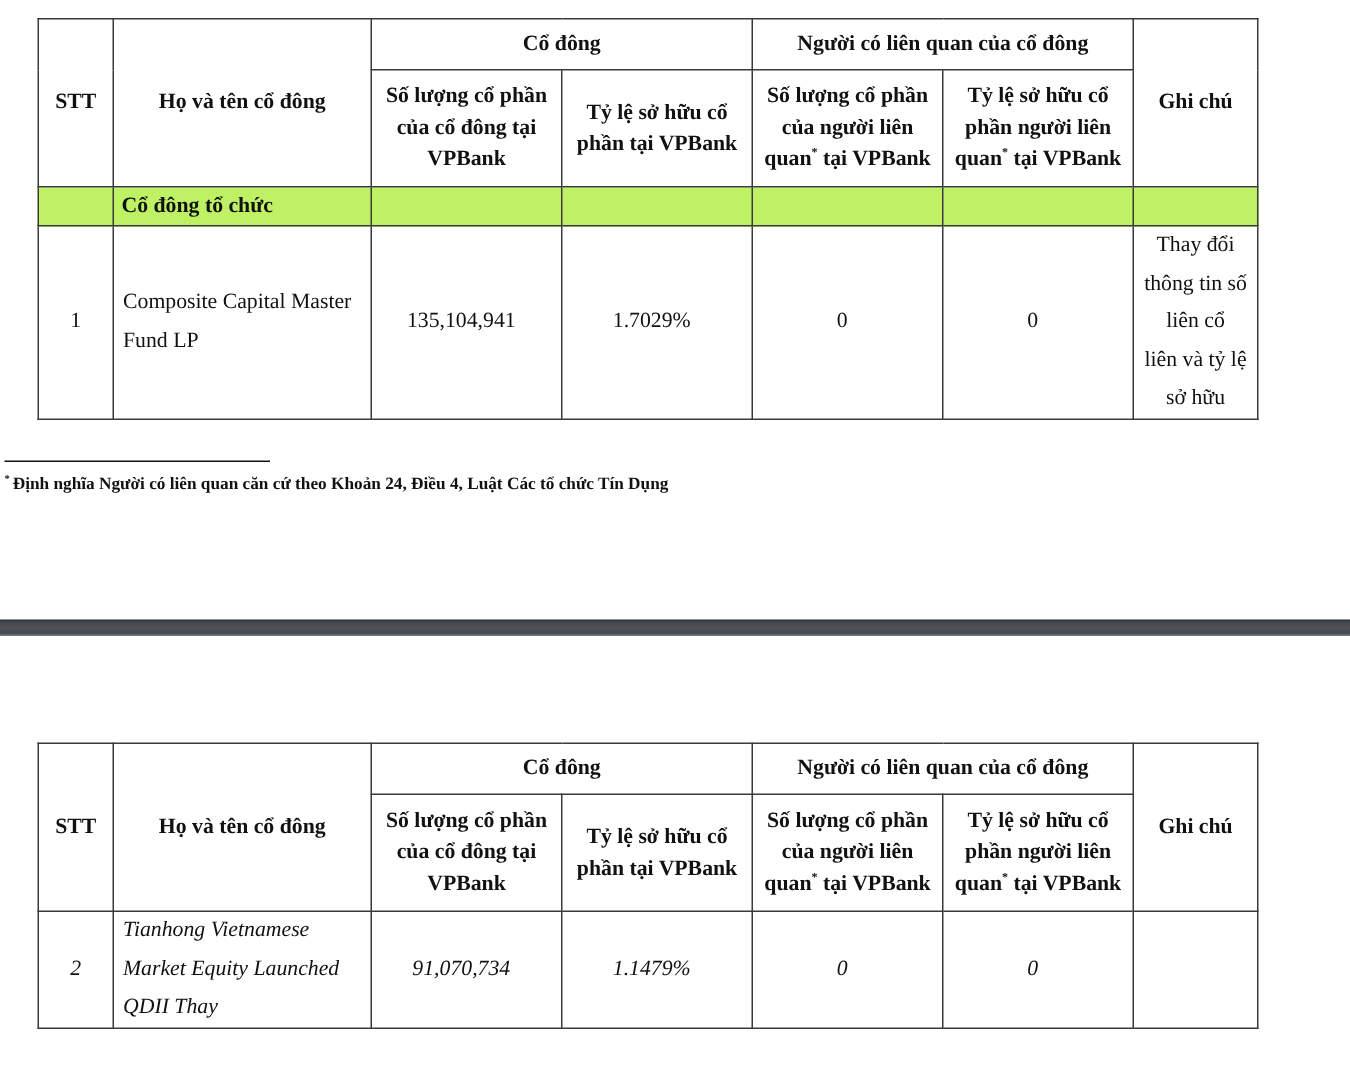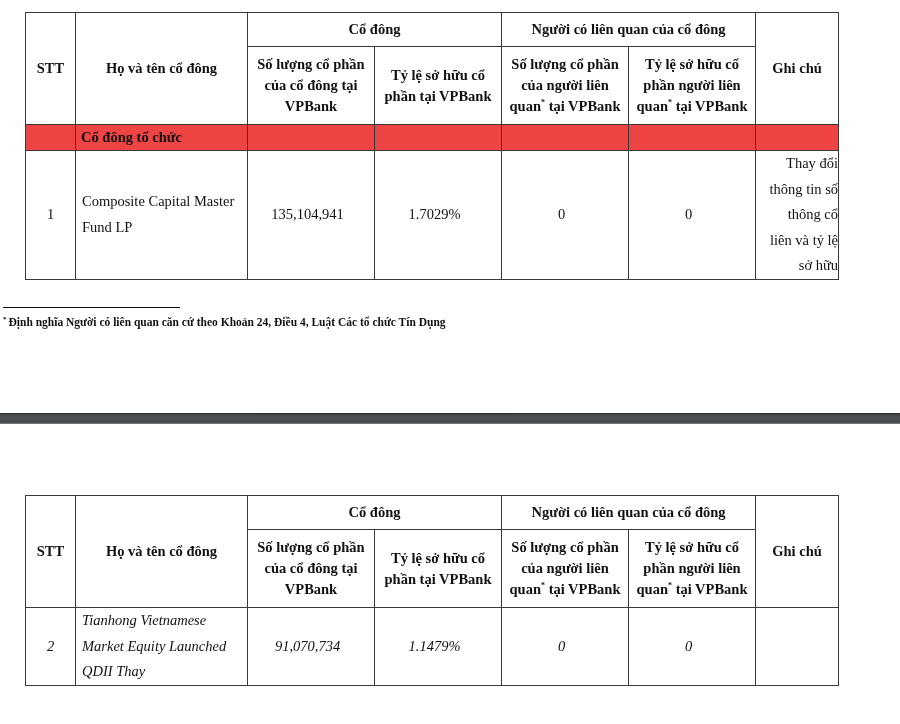--- a/index.html
+++ b/index.html
@@ -31,40 +31,40 @@
   table.sh th {
     font-weight: bold;
     text-align: center;
     line-height: 21px;
   }
   .t1 { top: 12px; }
   .t2 { top: 495px; }
   tr.grp-head th { height: 33px; }
   tr.sub-head th { height: 77px; }
   tr.org td {
-    background: #ef4444;
+    background: #bef264;
     height: 25px;
     font-weight: bold;
     padding-left: 5px;
   }
   tr.org td.blank { padding-left: 0; }
   tr.data1 td { height: 126px; }
   tr.data2 td { height: 77px; font-style: italic; }
   td.stt { text-align: center; }
   td.name {
     text-align: left;
     padding-left: 6px !important;
     line-height: 25.5px;
   }
   td.num {
     text-align: center;
     padding-right: 7px !important;
   }
   td.note {
-    text-align: right;
+    text-align: center;
     vertical-align: top !important;
     line-height: 25.5px;
     padding-left: 0 !important;
     font-size: 14.5px;
   }
   sup.star {
     font-size: 8px;
     vertical-align: super;
     line-height: 0;
   }
@@ -156,21 +156,21 @@
       <div>Composite Capital Master</div>
       <div>Fund LP</div>
     </td>
     <td class="num">135,104,941</td>
     <td class="num">1.7029%</td>
     <td class="num">0</td>
     <td class="num">0</td>
     <td class="note">
       <div>Thay đổi</div>
       <div>thông tin số</div>
-      <div>thông cổ</div>
+      <div>liên cổ</div>
       <div>liên và tỷ lệ</div>
       <div>sở hữu</div>
     </td>
   </tr>
 </tbody>
   </table>
 
 <div class="footnote-rule"></div>
 <div class="footnote">
   <sup>*</sup><span>Định nghĩa Người có liên quan căn cứ theo Khoản 24, Điều 4, Luật Các tổ chức Tín Dụng</span>

